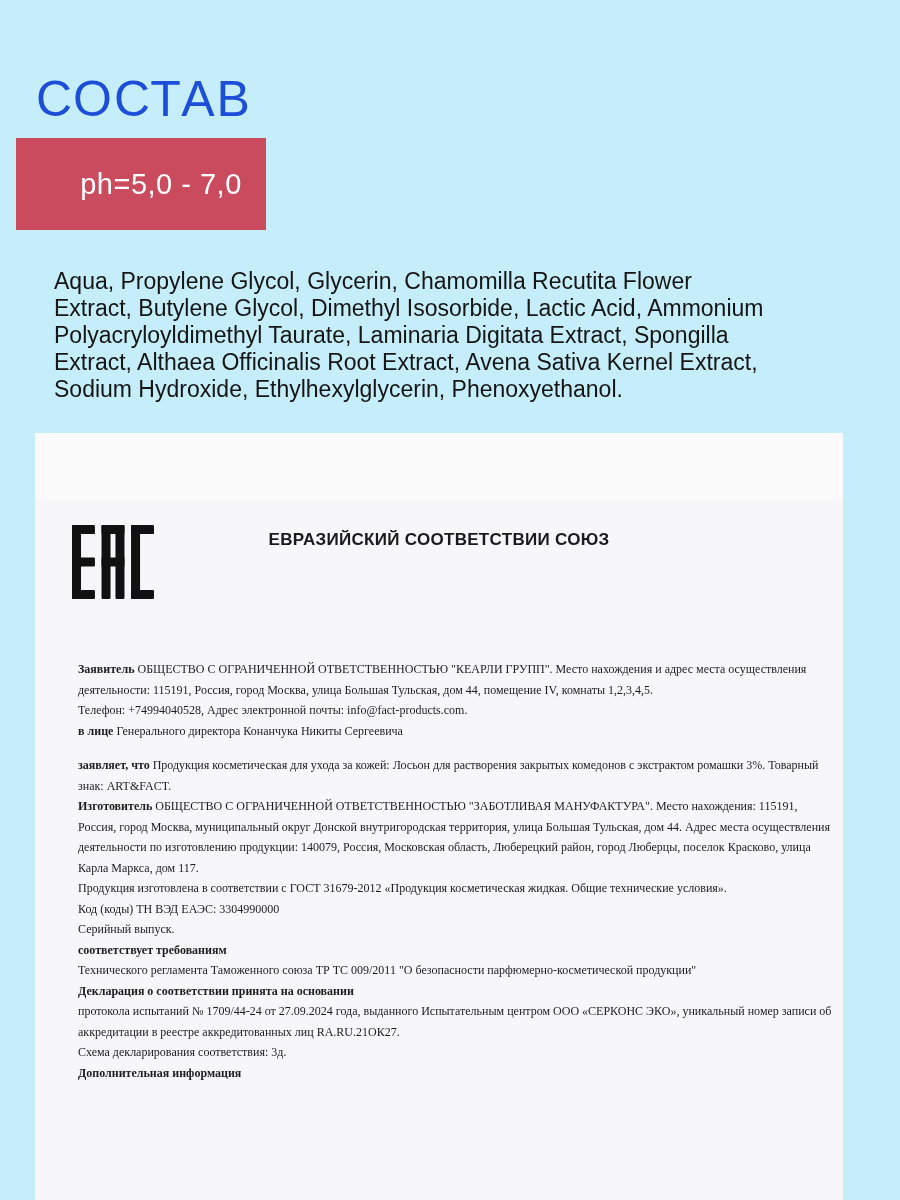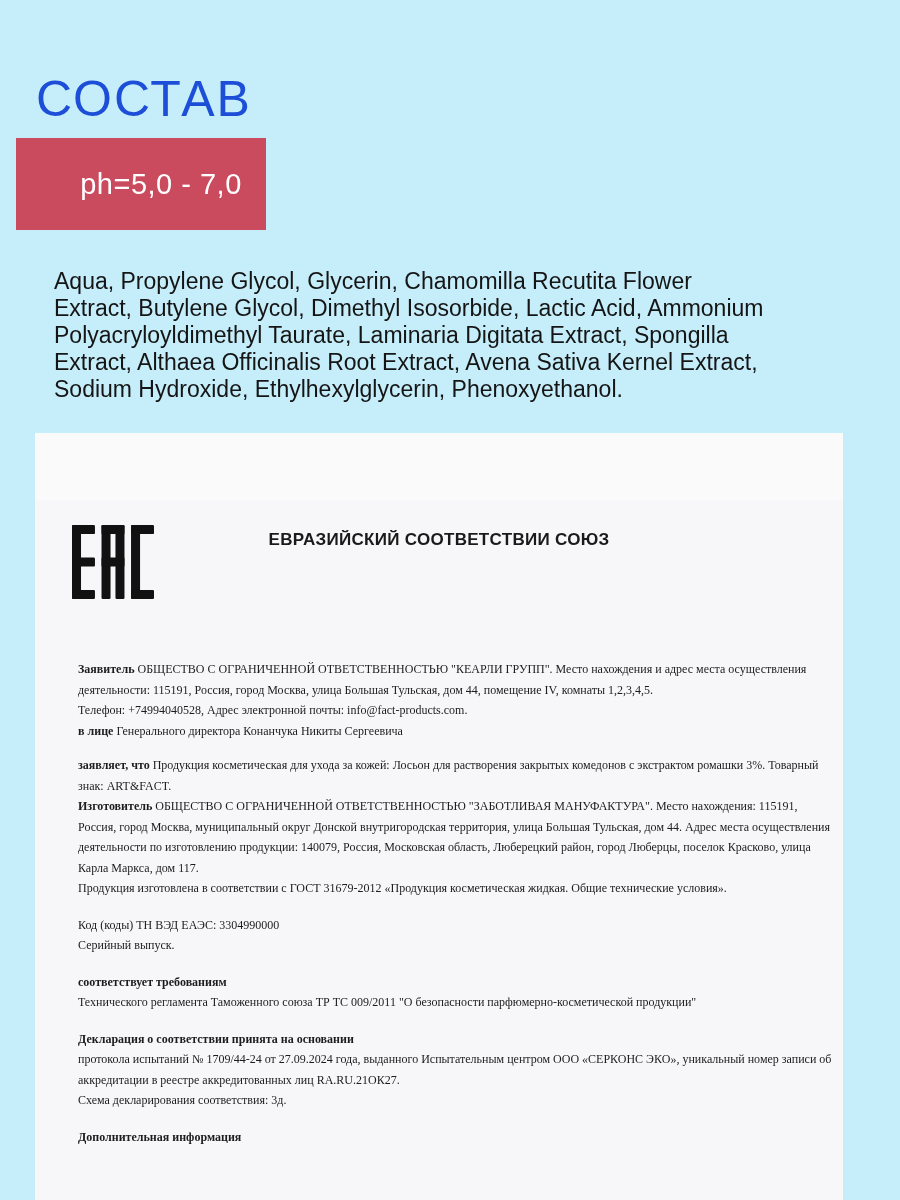--- a/index.html
+++ b/index.html
@@ -85,21 +85,21 @@
     position: absolute;
     left: 43px;
     top: 226px;
     width: 757px;
     font-family: "Liberation Serif", serif;
     font-size: 12px;
     line-height: 20.5px;
     color: #1c1c1c;
   }
   .doc-body p { margin: 0; }
-  .doc-body p.gap-small { margin-top: 16px; }
+  .doc-body p.gap-small { margin-top: 0; }
   .doc-body p.gap-blank { margin-top: 14px; }
   .doc-body b { font-weight: bold; }
 </style>
 </head>
 <body>
 
 <div class="page">
 
   <h1 class="page-title">СОСТАВ</h1>
 

